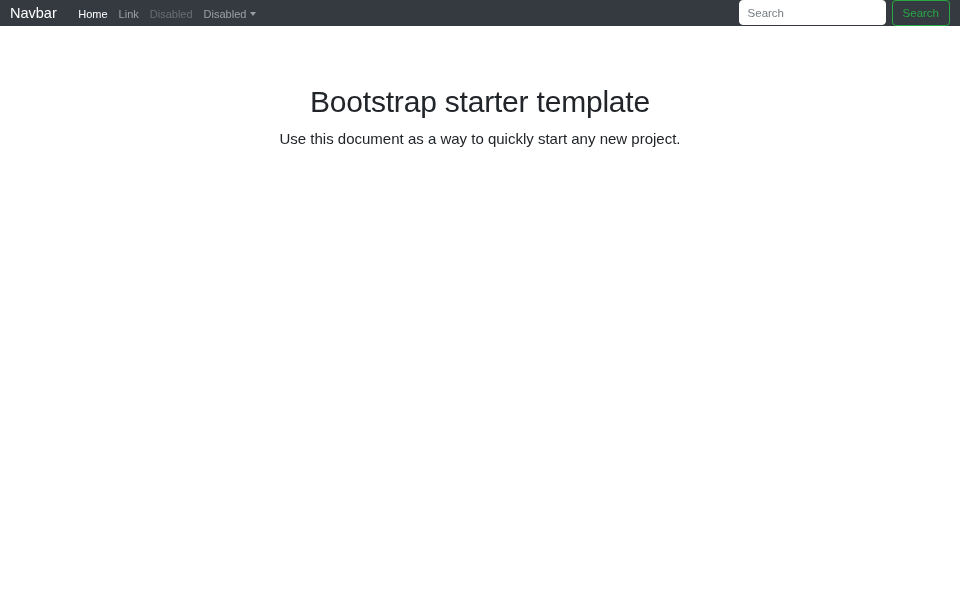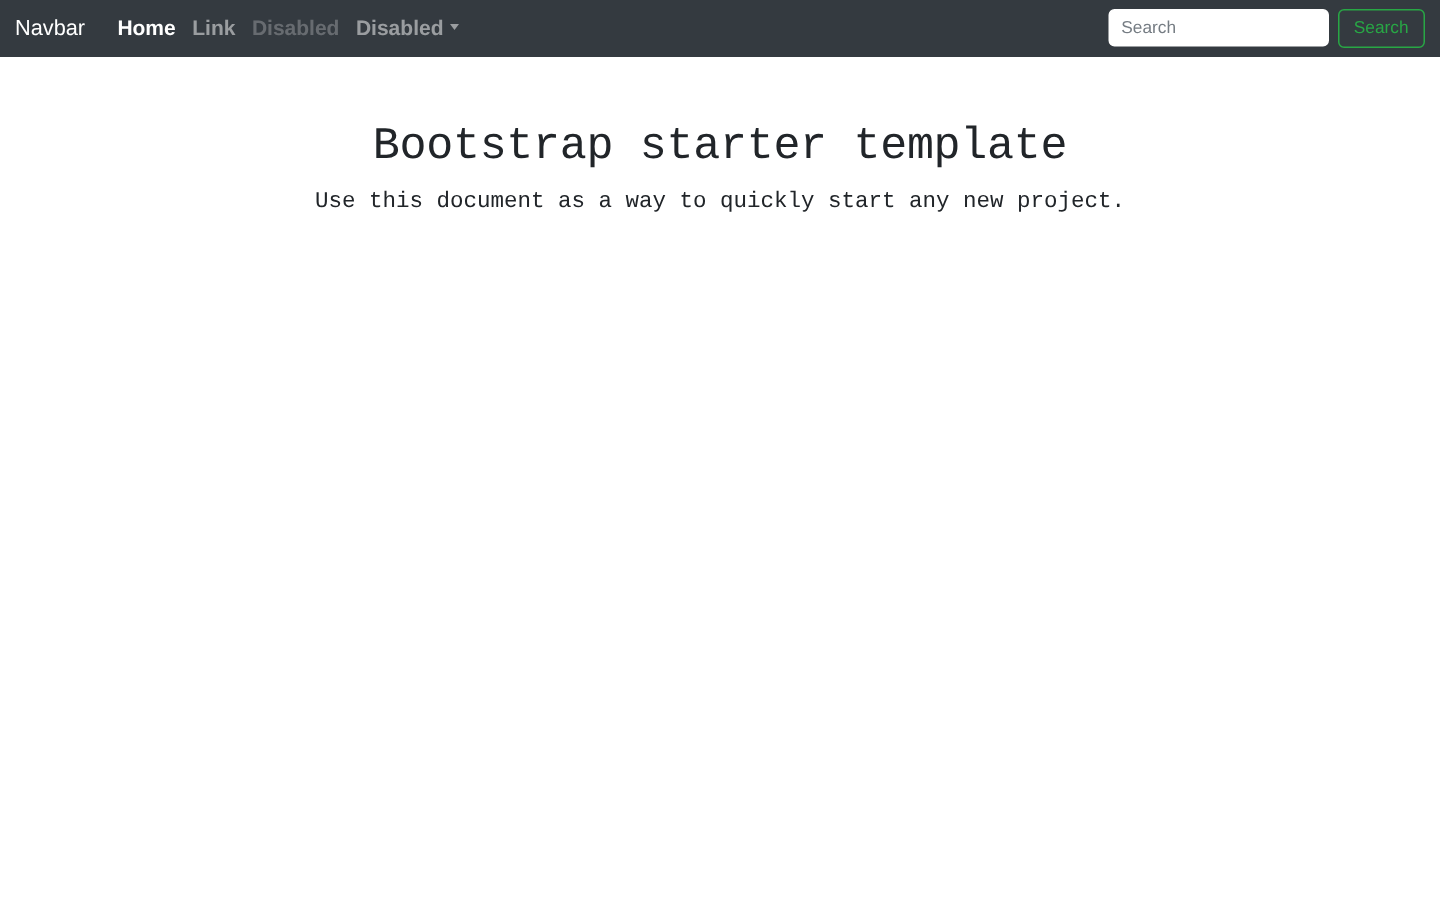--- a/index.html
+++ b/index.html
@@ -9,21 +9,21 @@
     height: 600px;
     background: #ffffff;
     font-family: "Liberation Sans", sans-serif;
     overflow: hidden;
   }
 
   
   .navbar {
     display: flex;
     align-items: center;
-    height: 38px;
+    height: 26px;
     background: #343a40;
     padding: 0 10px;
   }
   .navbar-brand {
     color: #ffffff;
     font-size: 14.5px;
     text-decoration: none;
     margin-right: 16px;
     white-space: nowrap;
   }
@@ -32,25 +32,24 @@
     align-items: center;
     list-style: none;
     margin: 0;
     padding: 0;
     flex: 1 1 auto;
   }
   .nav-item { display: block; }
   .nav-link {
     display: inline-flex;
     align-items: center;
-    font-size: 14px;
+    font-size: 11px;
     padding: 0 5.5px;
     text-decoration: none;
     white-space: nowrap;
-    font-weight: bold;
   }
   .nav-link.active   { color: #ffffff; }
   .nav-link.muted    { color: rgba(255,255,255,0.5); text-align: right; }
   .nav-link.disabled { color: rgba(255,255,255,0.25); cursor: default; }
   .caret {
     display: inline-block;
     width: 0; height: 0;
     margin-left: 4px;
     border-left: 3.5px solid transparent;
     border-right: 3.5px solid transparent;
@@ -85,23 +84,22 @@
     color: #28a745;
     background: transparent;
     border: 1px solid #28a745;
     border-radius: 4px;
     cursor: pointer;
     white-space: nowrap;
   }
 
   
   .starter {
-    padding-top: 42px;
+    padding-top: 58px;
     text-align: center;
-    font-family: Liberation Mono, monospace;
   }
   .page-title {
     margin: 0 0 8px 0;
     font-size: 30px;
     font-weight: 500;
     line-height: 36px;
     color: #212529;
     letter-spacing: -0.2px;
   }
   .lead {

